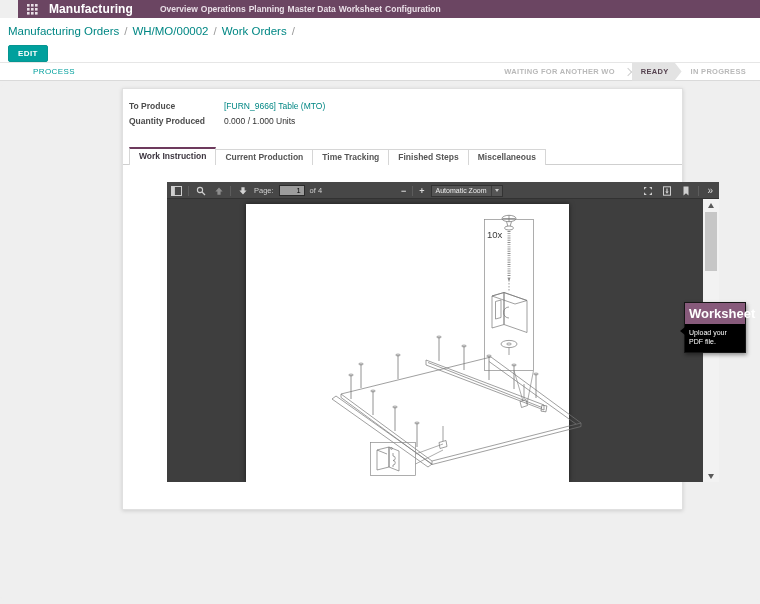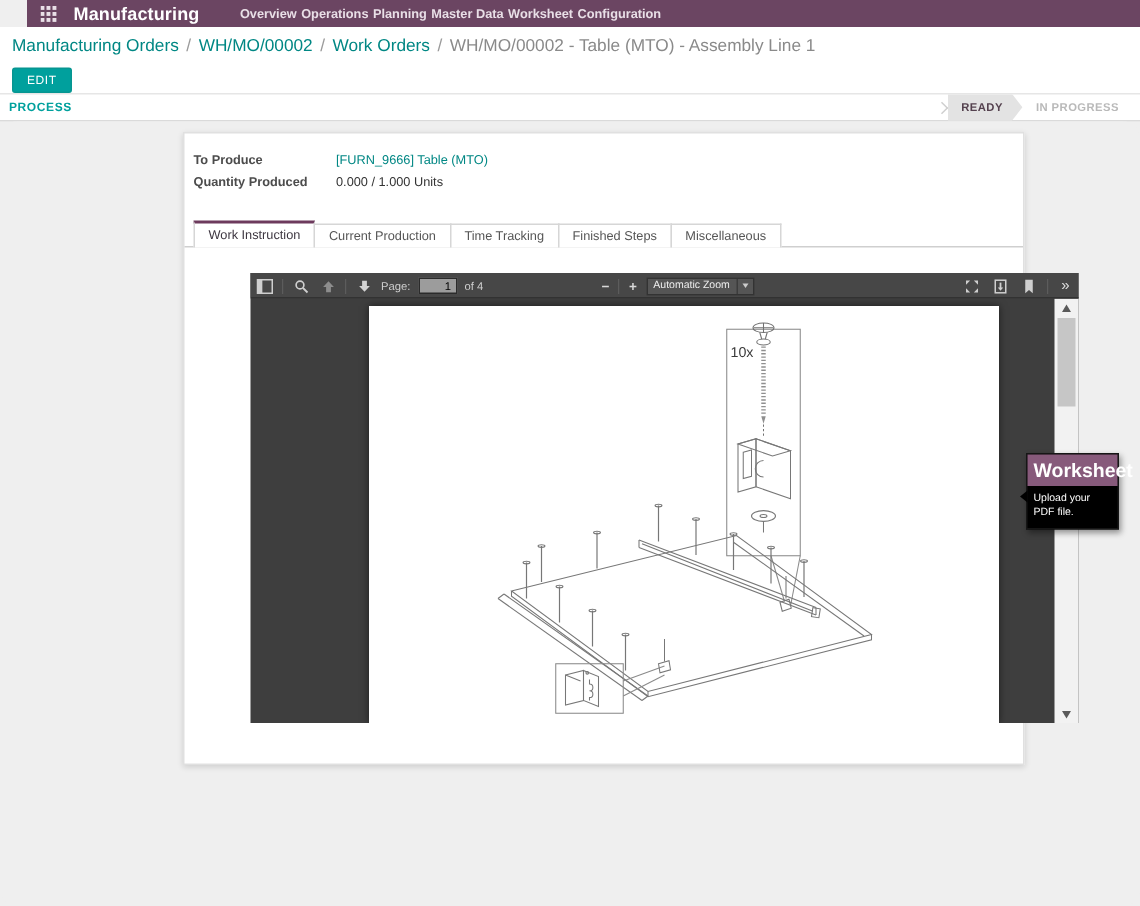--- a/index.html
+++ b/index.html
@@ -17,49 +17,49 @@
   
   .crumbbar{position:absolute;left:0;top:18px;width:760px;height:26px;background:#fff;
             display:flex;align-items:center;padding-left:8px;font-size:11.5px;}
   .crumb-link{color:var(--c-link,#008784);text-decoration:none;cursor:pointer;}
   .crumb-sep{color:#9a9a9a;margin:0 5px;}
   .crumb-current{color:#8a8a8a;}
 
   
   .editbar{position:absolute;left:0;top:44px;width:760px;height:18px;background:#fff;}
   .btn-edit{position:absolute;left:8px;top:1px;background:var(--c-accent,#00a09d);color:#fff;border:1px solid #069591;
-            font-size:8px;font-weight:normal;letter-spacing:.4px;padding:3px 9px;border-radius:2px;cursor:pointer;}
+            font-size:8px;font-weight:bold;letter-spacing:.4px;padding:3px 9px;border-radius:2px;cursor:pointer;}
 
   
   .statusrow{position:absolute;left:0;top:62px;width:760px;height:19px;background:#fff;
              border-top:1px solid #e6e6e6;border-bottom:1px solid #dadada;
              display:flex;align-items:center;justify-content:space-between;}
-  .btn-process{background:transparent;border:none;color:var(--c-accent,#00a09d);font-size:8px;font-weight:bold;
-               letter-spacing:.4px;cursor:pointer;}
+  .btn-process{background:transparent;border:none;color:var(--c-accent,#00a09d);font-size:8px;font-weight:normal;
+               letter-spacing:.4px;margin-left:27px;cursor:pointer;}
   .pipeline{display:flex;align-items:center;height:100%;margin-right:5px;}
   .state{font-size:7.5px;font-weight:bold;letter-spacing:.3px;color:#b9b9b9;padding:0 9px;line-height:18px;cursor:pointer;}
   .chev{width:6px;height:6px;border-top:1px solid #cfcfcf;border-right:1px solid #cfcfcf;
         transform:rotate(45deg);margin:0 1px;}
   .state.active{background:#e3e3e3;color:#55424f;
         clip-path:polygon(0 0,calc(100% - 7px) 0,100% 50%,calc(100% - 7px) 100%,0 100%);
         padding:0 13px 0 9px;}
 
   
   .content{position:absolute;left:0;top:81px;width:760px;height:523px;background:#efefef;border-radius:11px;}
   .card{position:absolute;left:122px;top:7px;width:561px;height:422px;background:#fff;
         border:1px solid #e0e0e0;box-shadow:0 1px 4px rgba(0,0,0,.14);}
 
   .fields{position:absolute;left:6px;top:12px;display:grid;grid-template-columns:95px auto;row-gap:5px;font-size:8.5px;}
   .f-label{font-weight:bold;color:#4c4c4c;}
   .f-value{color:#333;}
   .f-link{color:var(--c-link,#008784);cursor:pointer;}
 
   
   .tabbar{position:absolute;left:0;right:0;top:58px;height:18px;display:flex;align-items:flex-end;
-          padding-left:6px;border-bottom:1px solid #cfcfcf;}
+          padding-left:6px;border-bottom:1px solid #cfcfcf;font-weight:bold;}
   .tab{border:1px solid #d6d6d6;border-bottom:none;background:#fff;padding:0 9px;line-height:15px;
        font-size:8.5px;color:#555;margin-right:-1px;cursor:pointer;position:relative;top:1px;height:16px;}
   .tab.active{border-top:2px solid var(--c-tab-active,#6d3a5d);color:#3d3640;height:18px;line-height:15px;z-index:2;}
 
   
   .viewer{position:absolute;left:4px;top:93px;width:552px;height:300px;background:var(--c-canvas-bg,#3e3e3e);margin-left:40px;}
   .pdf-toolbar{position:relative;height:17px;background:var(--c-toolbar-bg,#474747);
                box-shadow:inset 0 -1px 0 #323232;display:flex;align-items:center;z-index:3;}
   .tb-left{display:flex;align-items:center;gap:5px;padding-left:3px;}
   .tbtn{width:13px;height:13px;display:flex;align-items:center;justify-content:center;cursor:pointer;flex:none;}
@@ -72,21 +72,21 @@
   .zoom-select{height:12px;min-width:62px;background:#555;border:1px solid #333;display:flex;align-items:center;
                justify-content:space-between;padding:0 0 0 4px;cursor:pointer;}
   .zoom-select .zl{color:#eee;font-size:7px;}
   .zs-div{width:1px;height:10px;background:#3c3c3c;margin-left:4px;}
   .zs-arrow{width:0;height:0;border-left:2.5px solid transparent;border-right:2.5px solid transparent;
             border-top:3px solid #ccc;margin:0 3px;}
   .tb-right{margin-left:auto;display:flex;align-items:center;gap:6px;padding-right:4px;}
   .more-btn{color:#ddd;font-size:10px;line-height:10px;cursor:pointer;padding:0 2px;}
 
   .pdf-body{position:relative;height:283px;margin-right:16px;overflow:hidden;}
-  .pdf-page{position:absolute;left:79px;top:5px;width:420px;height:278px;background:#fff;
+  .pdf-page{position:absolute;left:79px;top:5px;width:323px;height:278px;background:#fff;
             box-shadow:0 0 5px rgba(0,0,0,.55);}
   .pdf-scrollbar{position:absolute;right:0;top:17px;width:16px;height:283px;background:#f2f2f2;}
   .sb-up,.sb-down{position:absolute;left:0;width:16px;height:12px;display:flex;align-items:center;justify-content:center;cursor:pointer;}
   .sb-up{top:0;} .sb-down{bottom:0;}
   .tri-up{width:0;height:0;border-left:3.5px solid transparent;border-right:3.5px solid transparent;border-bottom:5px solid #5a5a5a;}
   .tri-down{width:0;height:0;border-left:3.5px solid transparent;border-right:3.5px solid transparent;border-top:5px solid #5a5a5a;}
   .sb-thumb{position:absolute;left:2px;top:13px;width:12px;height:59px;background:#c6c6c6;cursor:pointer;}
 
   
   .tooltip{position:absolute;left:684px;top:221px;width:62px;background:#000;border:1px solid #161616;
@@ -130,30 +130,30 @@
     </nav>
   </header>
 
   <div class="crumbbar">
     <a class="crumb-link">Manufacturing Orders</a>
     <span class="crumb-sep">/</span>
     <a class="crumb-link">WH/MO/00002</a>
     <span class="crumb-sep">/</span>
     <a class="crumb-link">Work Orders</a>
     <span class="crumb-sep">/</span>
-    <span class="crumb-current">WH/MO/00002 - Table (MTO) - Assembly Line 1</span>
   </div>
 
   <div class="editbar">
     <button class="btn-edit">EDIT</button>
   </div>
 
   <div class="statusrow">
     <button class="btn-process">PROCESS</button>
     <div class="pipeline">
+      <span class="state">WAITING FOR ANOTHER WO</span>
       <span class="chev"></span>
       <span class="state active">READY</span>
       <span class="state">IN PROGRESS</span>
     </div>
   </div>
 
   <main class="content">
     <section class="card">
 
       <div class="fields">

